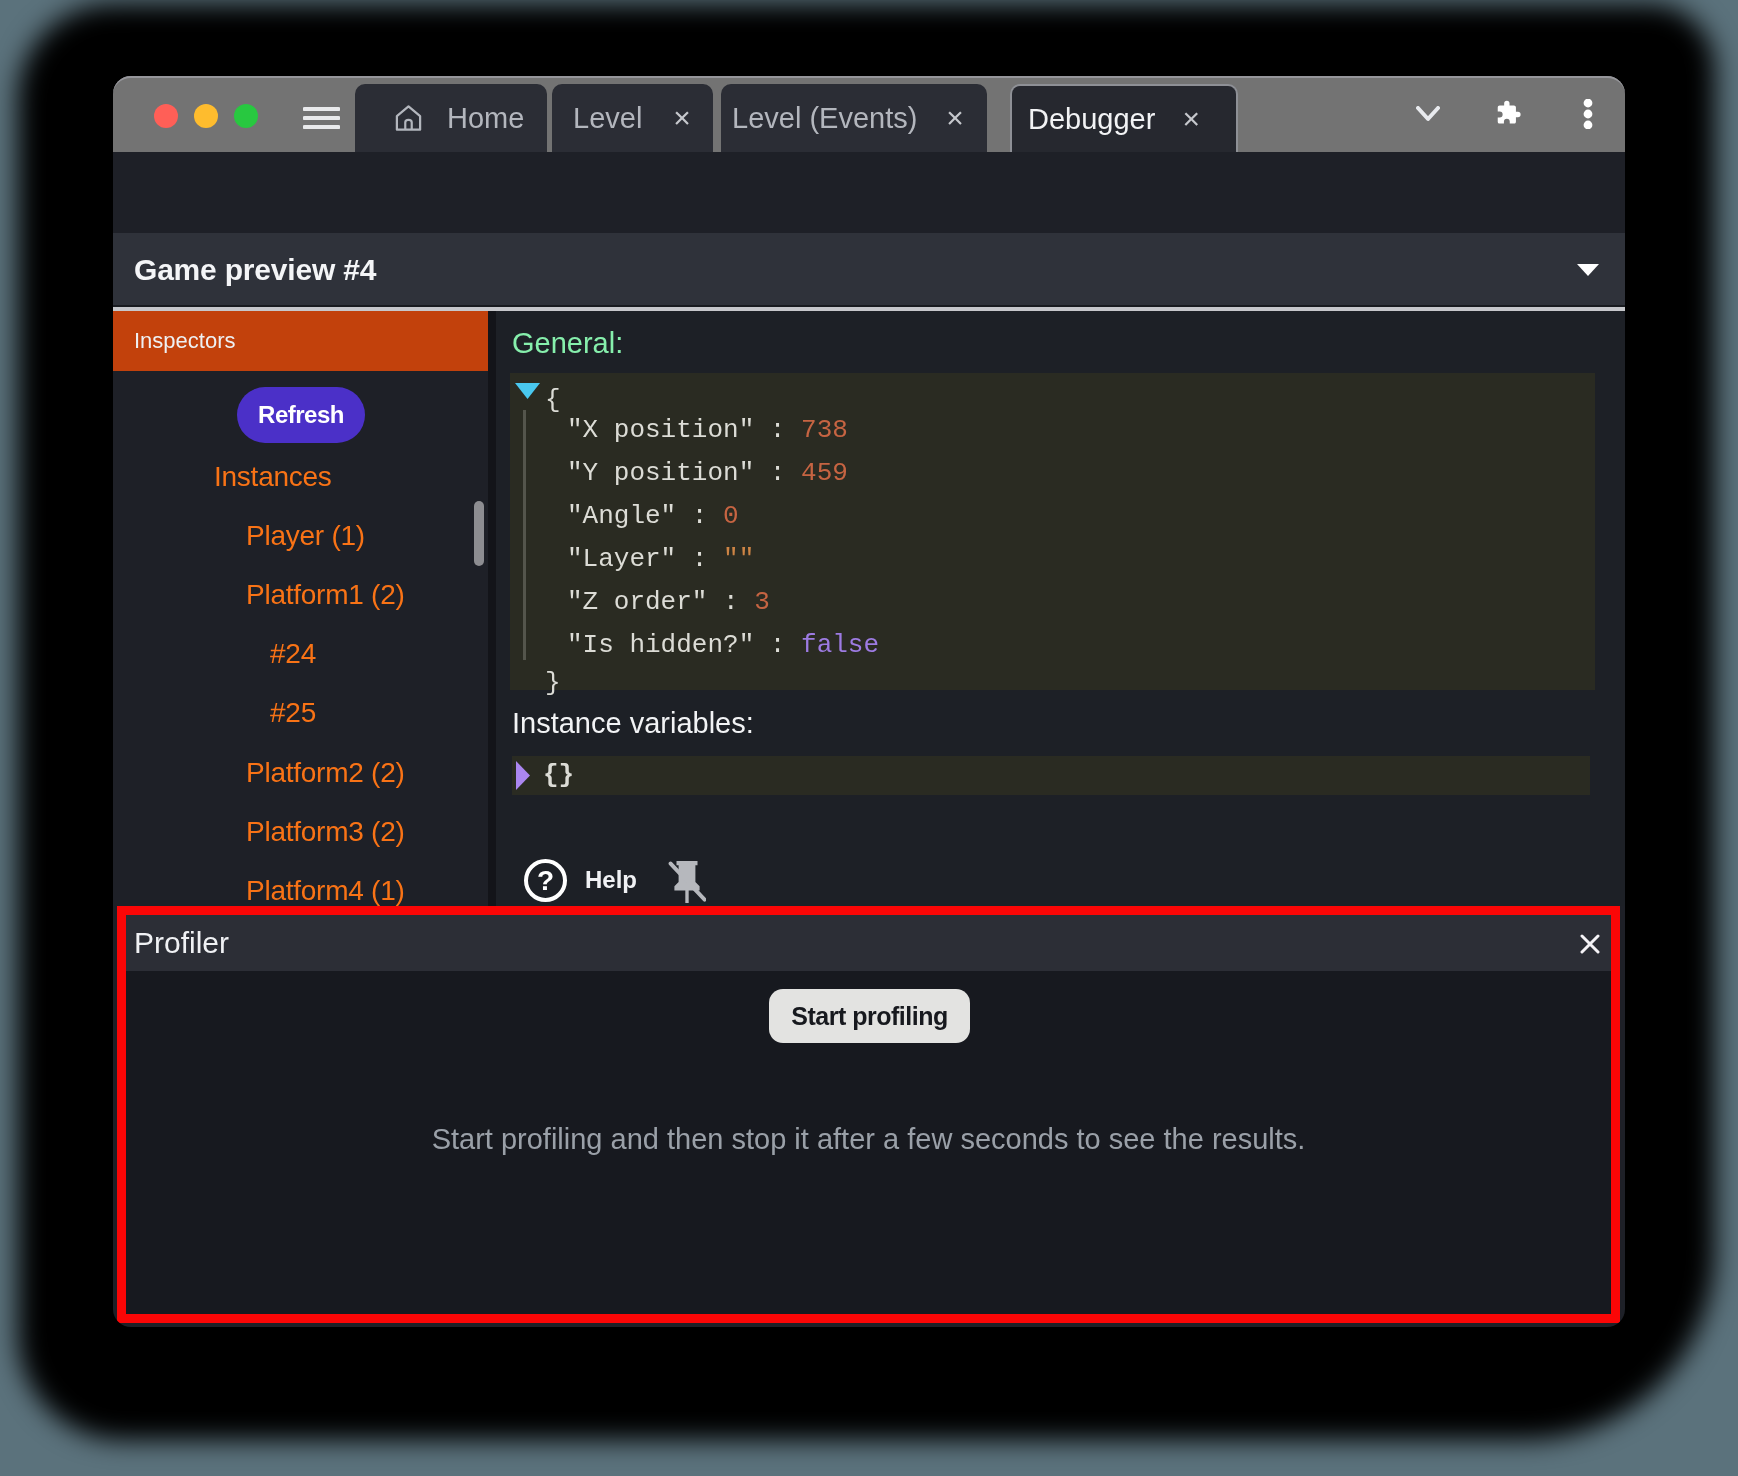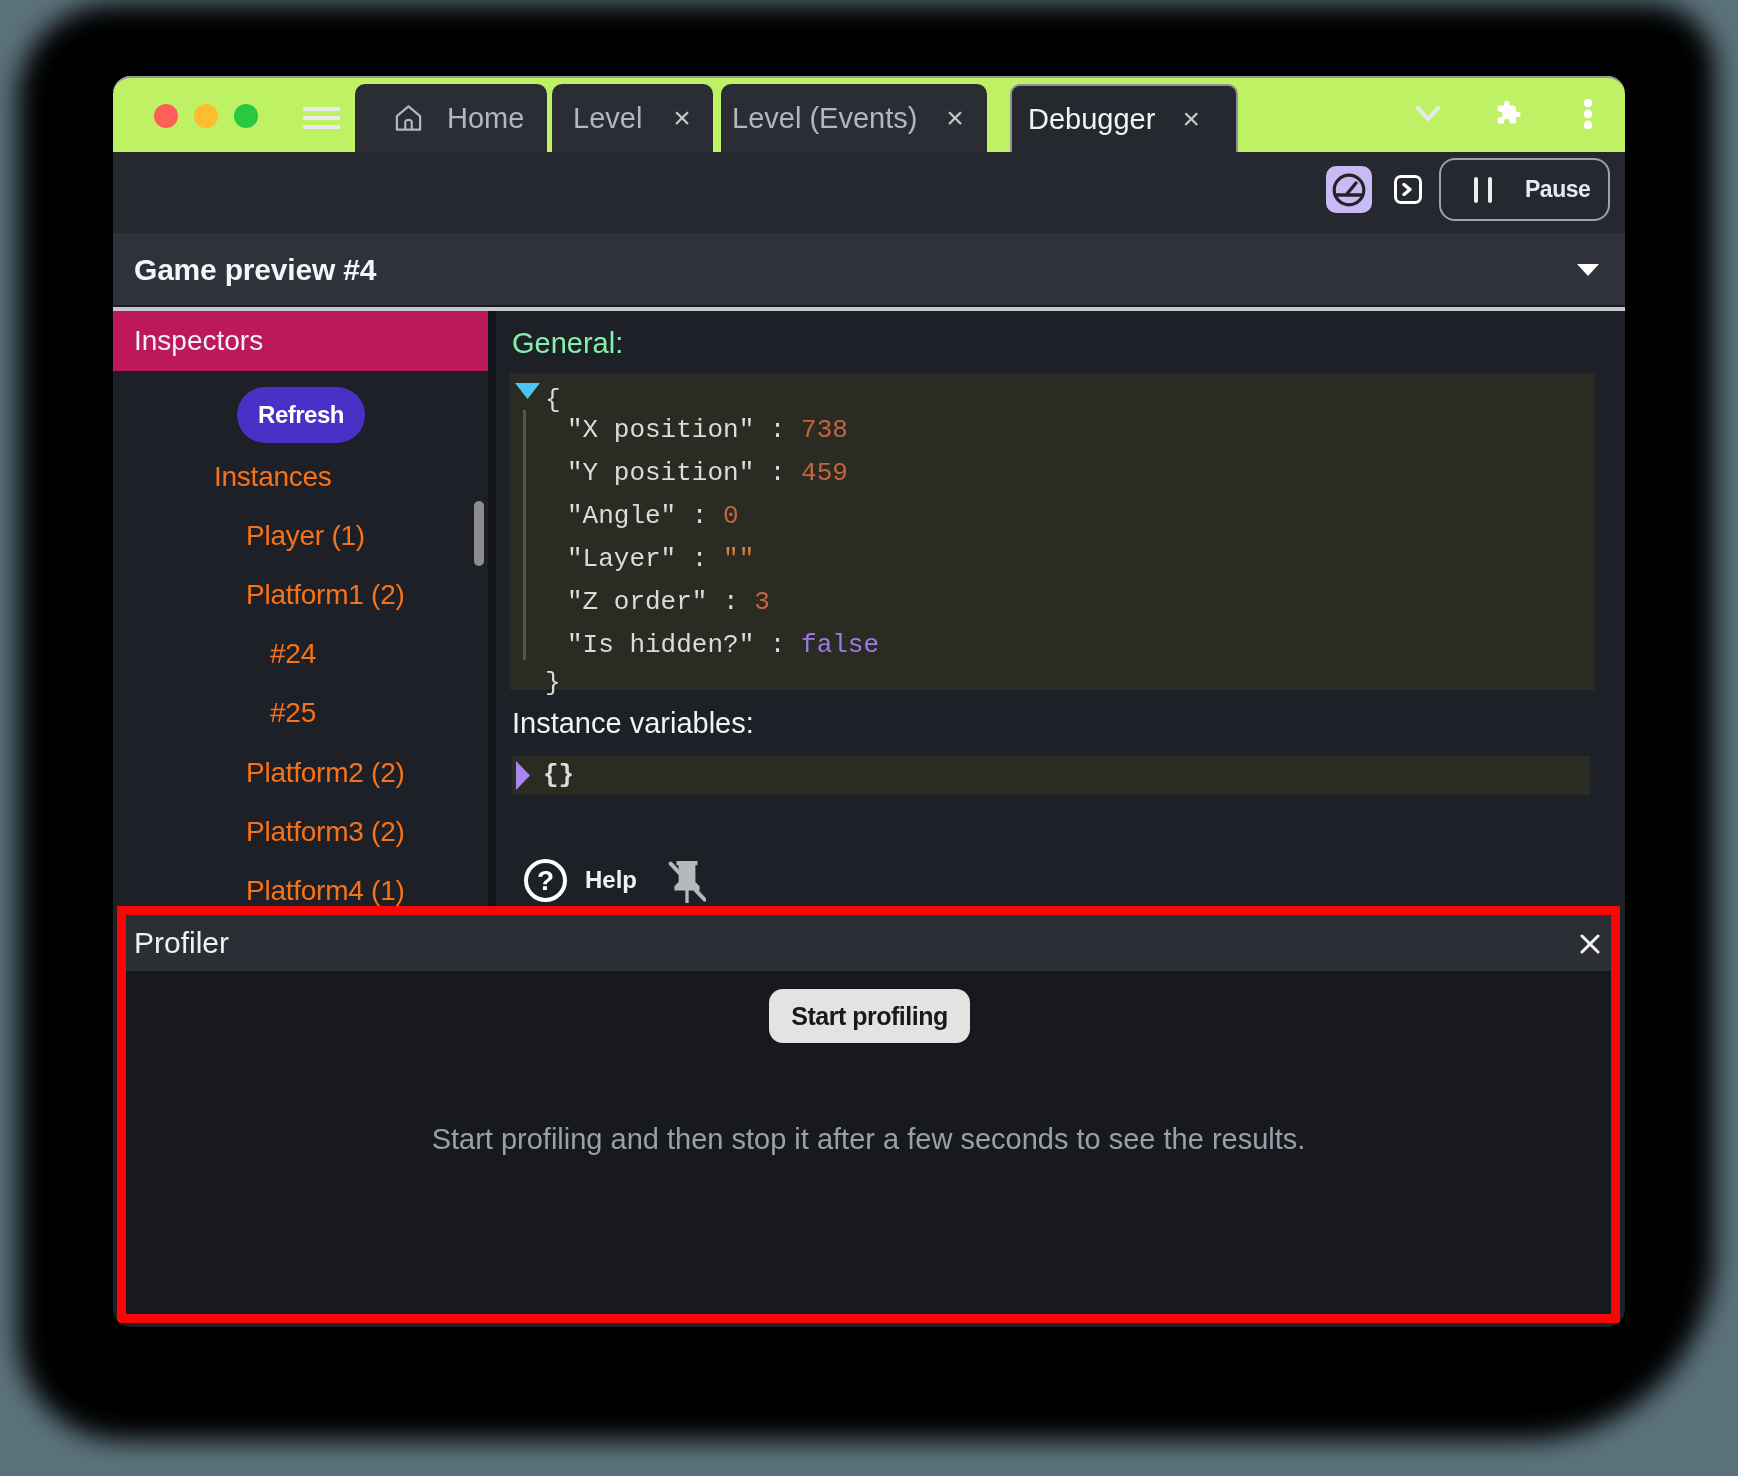--- a/index.html
+++ b/index.html
@@ -4,35 +4,35 @@
 <style>
   html,body{margin:0;padding:0;}
   body{width:1738px;height:1476px;position:relative;overflow:hidden;opacity:0.999;
        background:#5b727c;font-family:"Liberation Sans",sans-serif;}
   .shadow{position:absolute;left:18px;top:4px;right:23px;bottom:36px;
           background:#000;border-radius:95px 65px 190px 105px;filter:blur(13px);}
   .win{position:absolute;left:113px;top:76px;width:1512px;height:1251px;
        background:#1e2027;border-radius:18px;overflow:hidden;}
   .abs{position:absolute;}
   
-  .titlebar{position:absolute;left:0;top:0;width:100%;height:76px;background:#bef264;}
+  .titlebar{position:absolute;left:0;top:0;width:100%;height:76px;background:#737373;}
   .light{position:absolute;top:28px;width:24px;height:24px;border-radius:50%;}
   .tab{position:absolute;top:8px;height:68px;background:#2b2d35;
        border-radius:10px 10px 0 0;color:#b3b6bd;font-size:29px;
        display:flex;align-items:center;box-sizing:border-box;}
   .tabx{color:#c6c8cd;font-size:30px;}
   
   .toolbar{position:absolute;left:0;top:76px;width:100%;height:81px;background:#26282f;}
   
   .gamerow{position:absolute;left:0;top:157px;width:100%;height:74px;background:#2f323a;}
   .lightline{position:absolute;left:0;top:231px;width:100%;height:4px;background:#c6c7cb;z-index:6;}
   
   .lpanel{position:absolute;left:0;top:234px;width:375px;height:596px;background:#1e2027;overflow:hidden;}
-  .lphead{position:absolute;left:0;top:0;width:100%;height:61px;background:#be185d;
-          color:#eef0f3;font-size:28px;line-height:61px;padding-left:21px;box-sizing:border-box;}
+  .lphead{position:absolute;left:0;top:0;width:100%;height:61px;background:#c2410c;
+          color:#eef0f3;font-size:22px;line-height:61px;padding-left:21px;box-sizing:border-box;}
   .vsep{position:absolute;left:375px;top:234px;width:8px;height:596px;background:#131419;}
   .item{position:absolute;color:#f97316;font-size:28px;letter-spacing:-0.25px;white-space:nowrap;}
   
   .content{position:absolute;left:383px;top:234px;width:1129px;height:596px;background:#1d2026;}
   .codeblock{position:absolute;background:#2a2b22;}
   .mono{font-family:"Liberation Mono",monospace;font-size:26px;color:#dcdcd6;white-space:pre;}
   .num{color:#c66442;}
   .str{color:#cd8445;}
   .bool{color:#9d7be2;}
   
@@ -85,40 +85,20 @@
         <path d="M20.5 11h-1.7V7.2c0-1-.8-1.7-1.7-1.7h-3.8V3.8a2.3 2.3 0 0 0-4.6 0v1.7H4.9c-1 0-1.7.8-1.7 1.7v3.6h1.7a2.5 2.5 0 0 1 0 5H3.2v3.6c0 1 .8 1.7 1.7 1.7h3.6v-1.7a2.5 2.5 0 0 1 5 0v1.7h3.6c1 0 1.7-.8 1.7-1.7v-3.8h1.7a2.3 2.3 0 0 0 0-4.6z"></path>
       </svg>
       <g></g>
       <svg class="abs" style="left:1467px;top:23px;" width="16" height="30" viewBox="0 0 16 30" fill="#fff">
         <circle cx="8" cy="4" r="4.4"></circle>
         <circle cx="8" cy="15" r="4.4"></circle>
         <circle cx="8" cy="26" r="4.4"></circle>
       </svg>
     </div>
 
-    <div class="toolbar">
-      <div class="abs" style="left:1213px;top:14px;width:46px;height:47px;border-radius:10px;background:#c9b9f4;">
-        <svg style="position:absolute;left:5px;top:6px;" width="36" height="36" viewBox="0 0 36 36" fill="none" stroke="#232429">
-          <circle cx="18" cy="18" r="14.8" stroke-width="3.2"></circle>
-          <line x1="3.5" y1="23" x2="32.5" y2="23" stroke-width="3.3"></line>
-          <line x1="15.5" y1="22.5" x2="25" y2="11" stroke-width="3.4" stroke-linecap="round"></line>
-        </svg>
-      </div>
-      <div class="abs" style="left:1281px;top:23px;width:28px;height:29px;border:3px solid #fff;border-radius:7px;box-sizing:border-box;">
-        <svg style="position:absolute;left:5px;top:5px;" width="13" height="13" viewBox="0 0 13 13" fill="none">
-          <path d="M2 1.5 L8 6.5 L2 11.5" stroke="#fff" stroke-width="3.4" stroke-linejoin="round" stroke-linecap="round"></path>
-        </svg>
-      </div>
-      <div class="abs" style="left:1326px;top:6px;width:171px;height:63px;border:2px solid #9fa1a9;
-           border-radius:16px;box-sizing:border-box;">
-        <div class="abs" style="left:33px;top:17px;width:4px;height:26px;background:#eceef2;border-radius:2px;"></div>
-        <div class="abs" style="left:47px;top:17px;width:4px;height:26px;background:#eceef2;border-radius:2px;"></div>
-        <div class="abs" style="left:84px;top:0;height:59px;line-height:59px;color:#e8e9f0;font-weight:bold;font-size:23px;letter-spacing:-0.5px;">Pause</div>
-      </div>
-    </div>
 
     <div class="gamerow">
       <div class="abs" style="left:21px;top:0;height:74px;line-height:74px;color:#f4f5f7;font-size:30px;font-weight:bold;letter-spacing:-0.2px;">Game preview #4</div>
       <svg class="abs" style="left:1464px;top:31px;" width="22" height="12" viewBox="0 0 22 12" fill="#fff">
         <path d="M0 0 L22 0 L11 12 Z"></path>
       </svg>
     </div>
     <div class="abs" style="left:0;top:229px;width:100%;height:2px;background:#191b20;z-index:6;"></div>
     <div class="lightline"></div>
 

